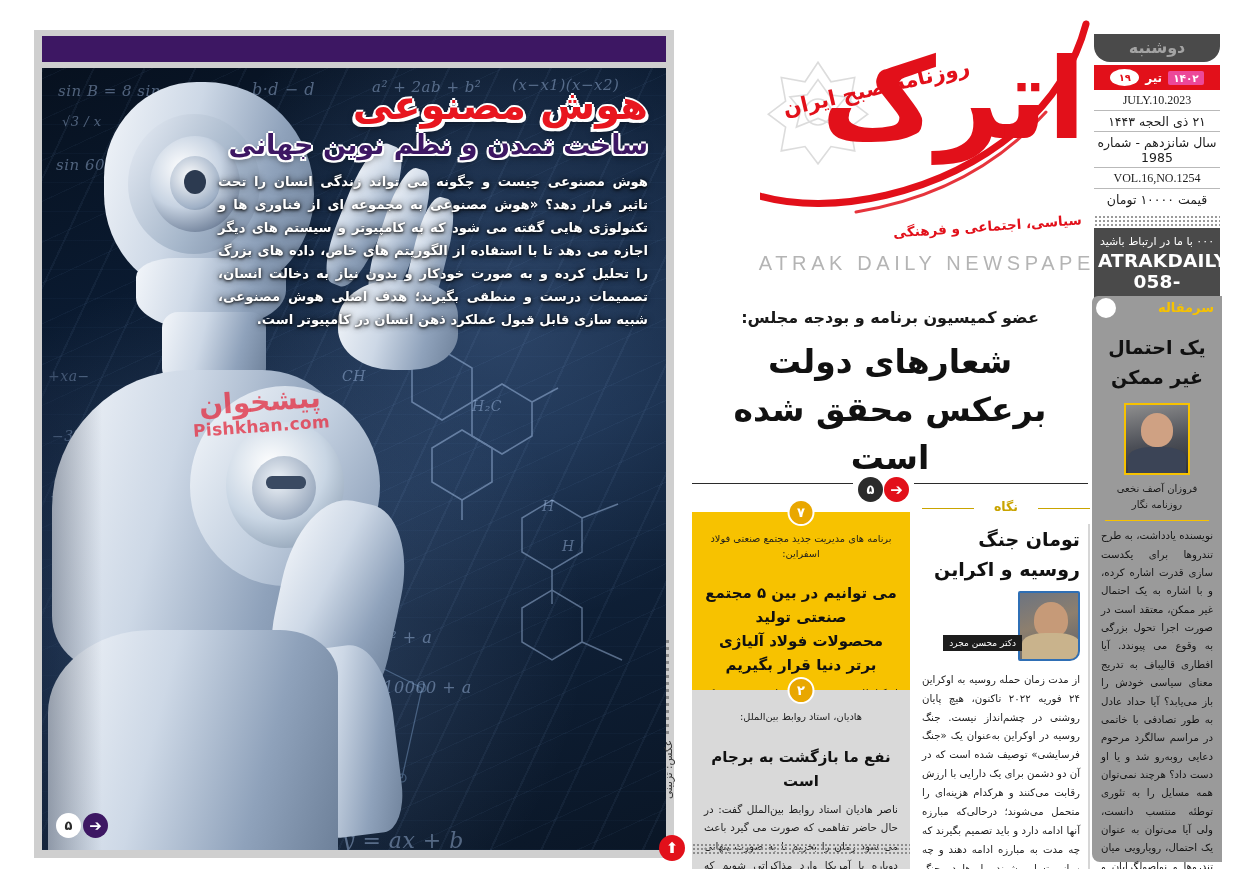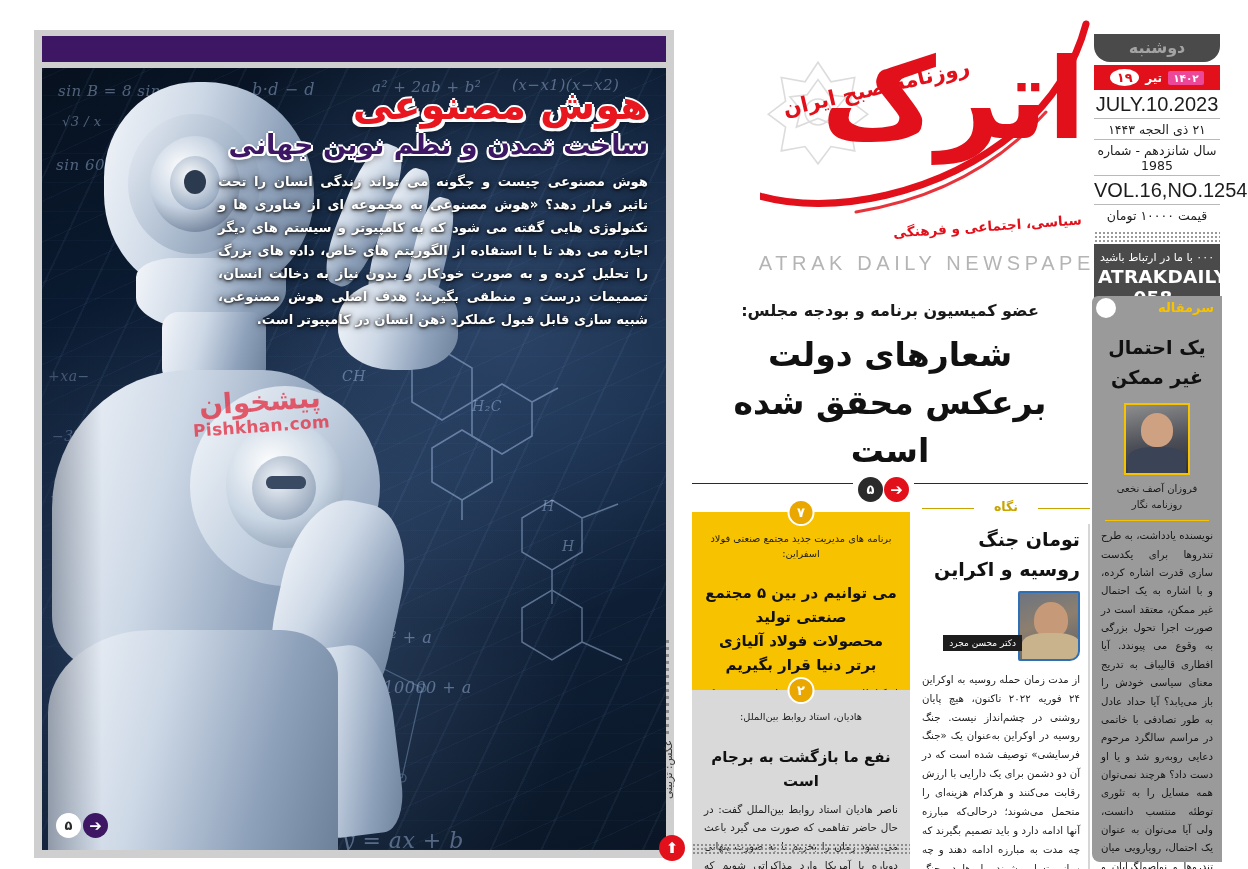--- a/index.html
+++ b/index.html
@@ -149,47 +149,47 @@
     background: #4a4a4a; color: #a3a3a3; font-size: 16px; font-weight: 700;
     padding: 4px 0 5px; border-radius: 0 0 16px 16px;
   }
   #date-red {
     margin-top: 3px; background: #e2101a; color: #fff;
     display: flex; align-items: center; justify-content: center; gap: 6px;
     padding: 4px 6px; font-size: 12px; font-weight: 700; direction: rtl;
   }
   #date-red .daynum {
     background: #fff; color: #e2101a; border-radius: 50%;
-    width: 29px; height: 17px; display:flex; align-items:center; justify-content:center; font-size: 13px;
+    width: 29px; height: 17px; display:flex; align-items:center; justify-content:center; font-size: 10px;
   }
   #date-red .yr { background: #ec4899; padding: 1px 5px; border-radius: 2px; font-size: 10.5px; }
   .inforow {
     border-bottom: 1px solid #b9b9b9; padding: 2.5px 0;
     font-size: 12.5px; color: #1c1c1c; direction: rtl;
   }
-  .inforow.ltr { direction: ltr; font-family: Liberation Sans, sans-serif; font-size: 20px; }
+  .inforow.ltr { direction: ltr; font-family: Liberation Serif, serif; font-size: 12px; }
   #dots-a {
     margin-top: 6px; height: 12px;
     background-image: radial-gradient(#9a9a9a 33%, transparent 34%);
     background-size: 4px 4px;
   }
   #contact-box {
     background: #4a4a4a; color: #fff; padding: 7px 4px 9px; margin-top: 1px;
   }
   #contact-line1 { font-size: 11px; direction: rtl; }
   #contact-site { font-size: 18.5px; font-weight: 700; direction: ltr; letter-spacing: .2px; margin-top: 2px;}
   #contact-tel { font-size: 18.5px; font-weight: 700; direction: ltr; letter-spacing: .2px; }
   #dots-b {
     height: 12px;
     background-image: radial-gradient(#9a9a9a 33%, transparent 34%);
     background-size: 4px 4px;
   }
 
   
-  #lead { position: absolute; left: 692px; top: 301px; width: 396px; text-align: center; direction: rtl; }
+  #lead { position: absolute; left: 692px; top: 308px; width: 396px; text-align: center; direction: rtl; }
   #lead-kicker { font-size: 16px; color: #1a1a1a; font-weight: 600; }
   #lead-title {
     margin-top: 11px; font-size: 33px; font-weight: 700; color: #111; line-height: 1.45;
   }
   #lead-rule {
     position: absolute; left: 692px; top: 483px; width: 396px; height: 1px; background: #2b2b2b;
   }
   #lead-pagelink {
     position: absolute; left: 853px; top: 477px;
     display: flex; align-items: center; gap: 1px; background: #fff; padding: 0 5px;

